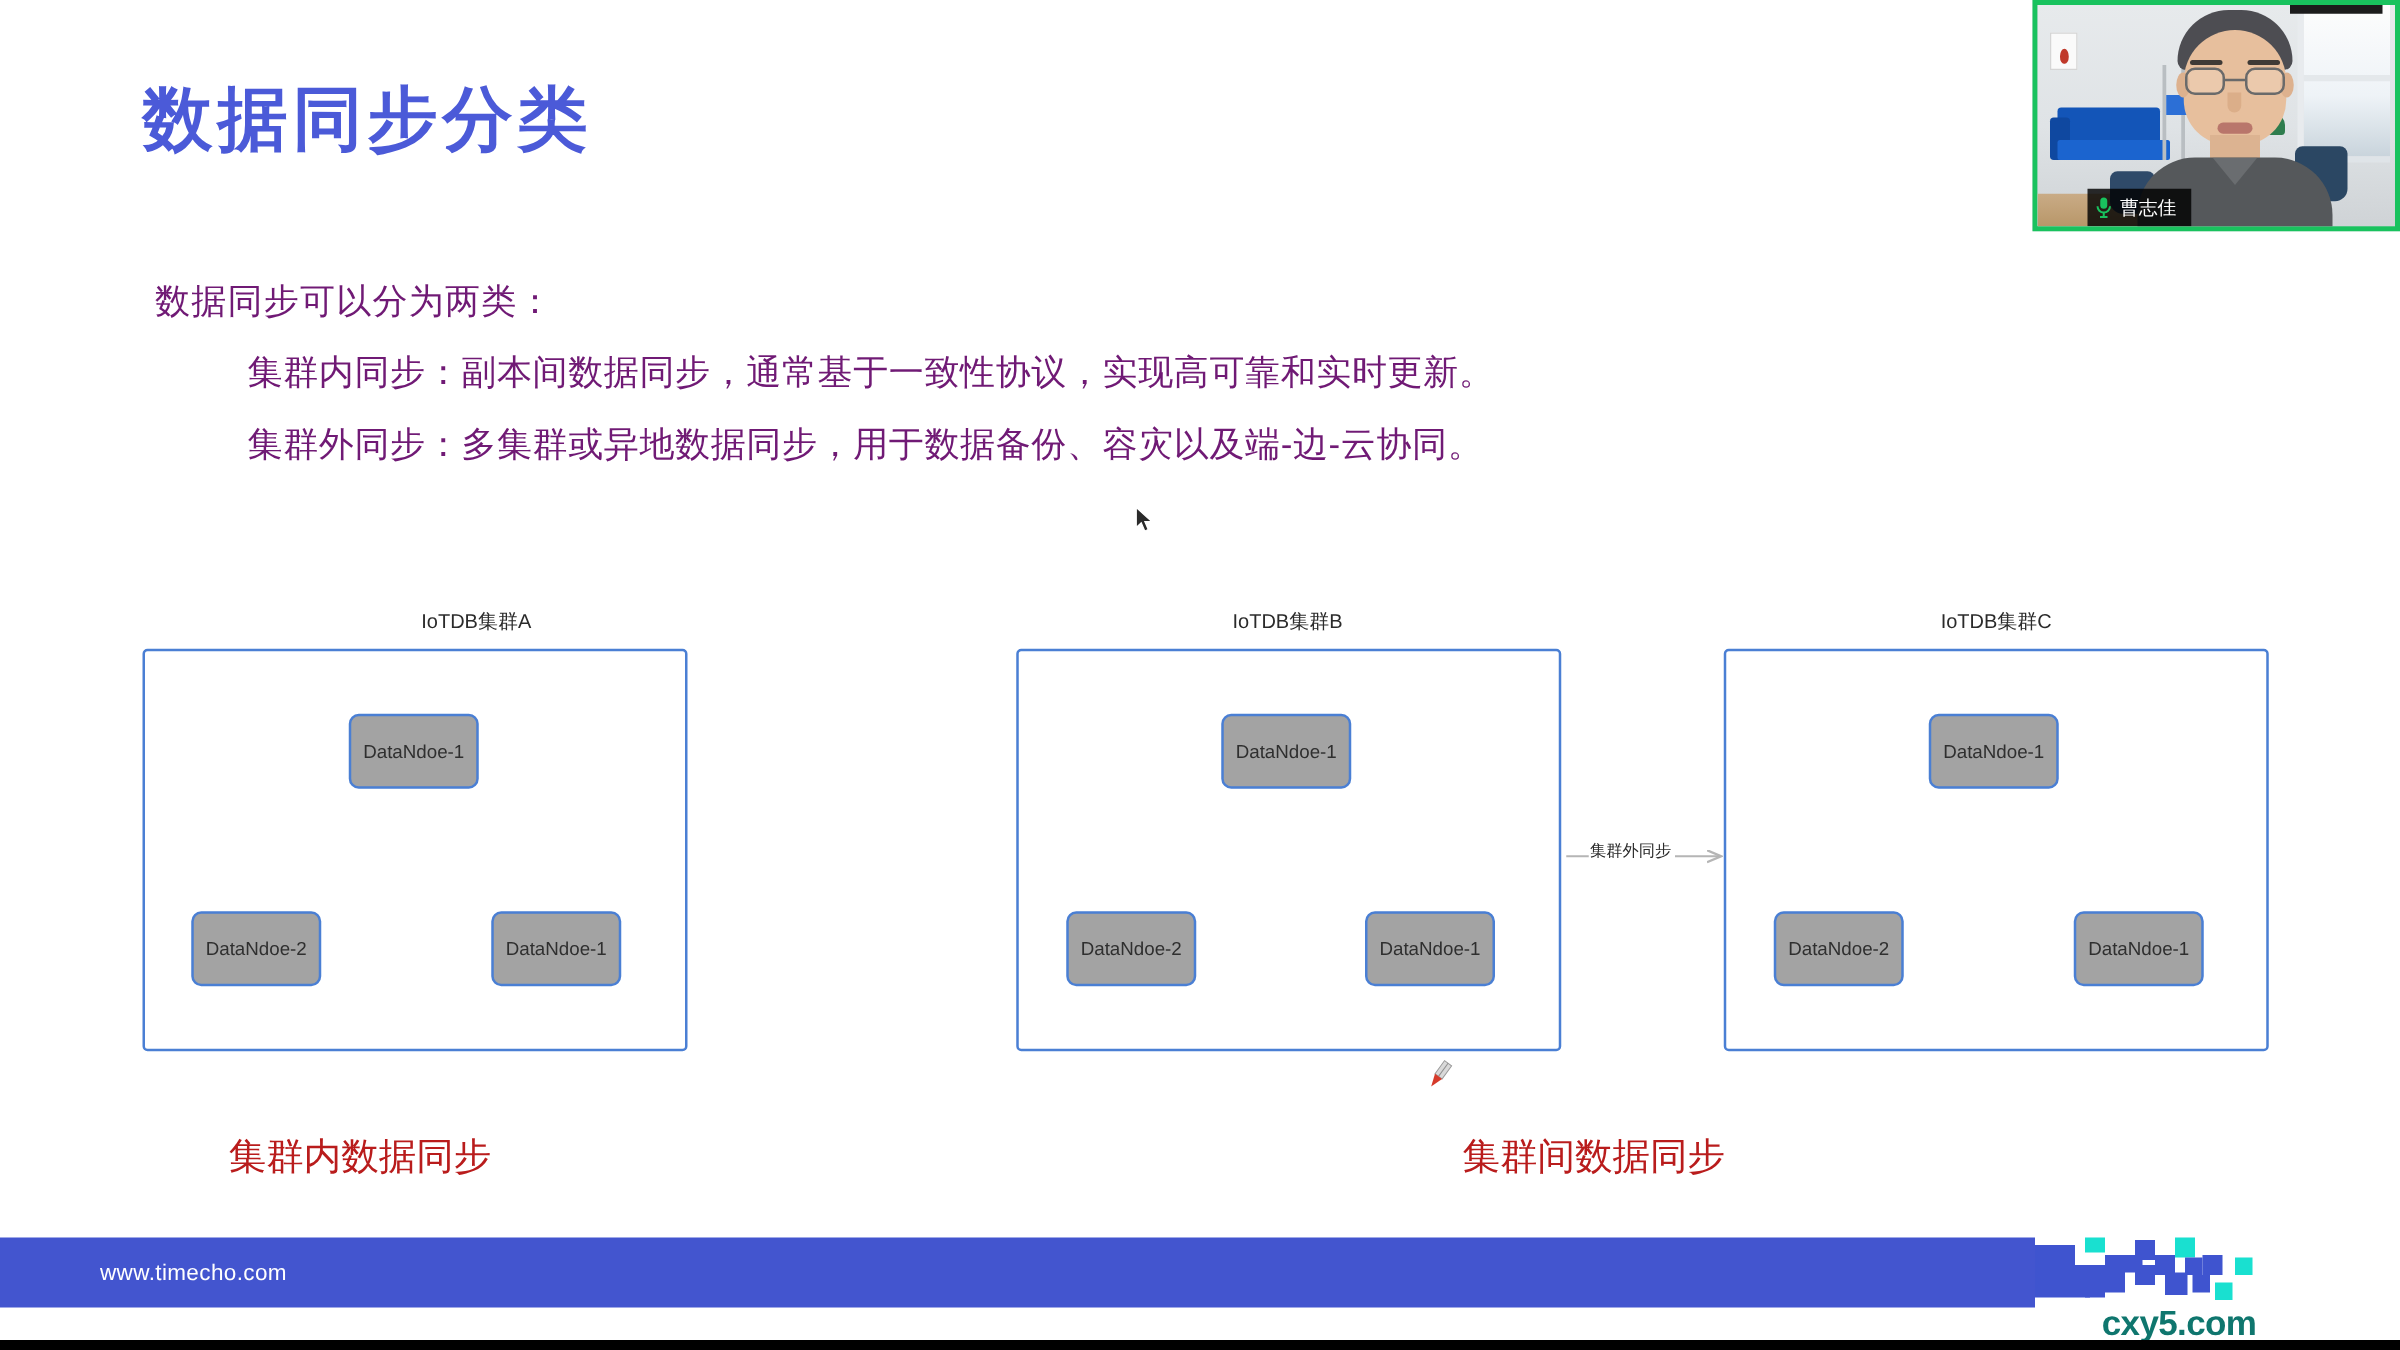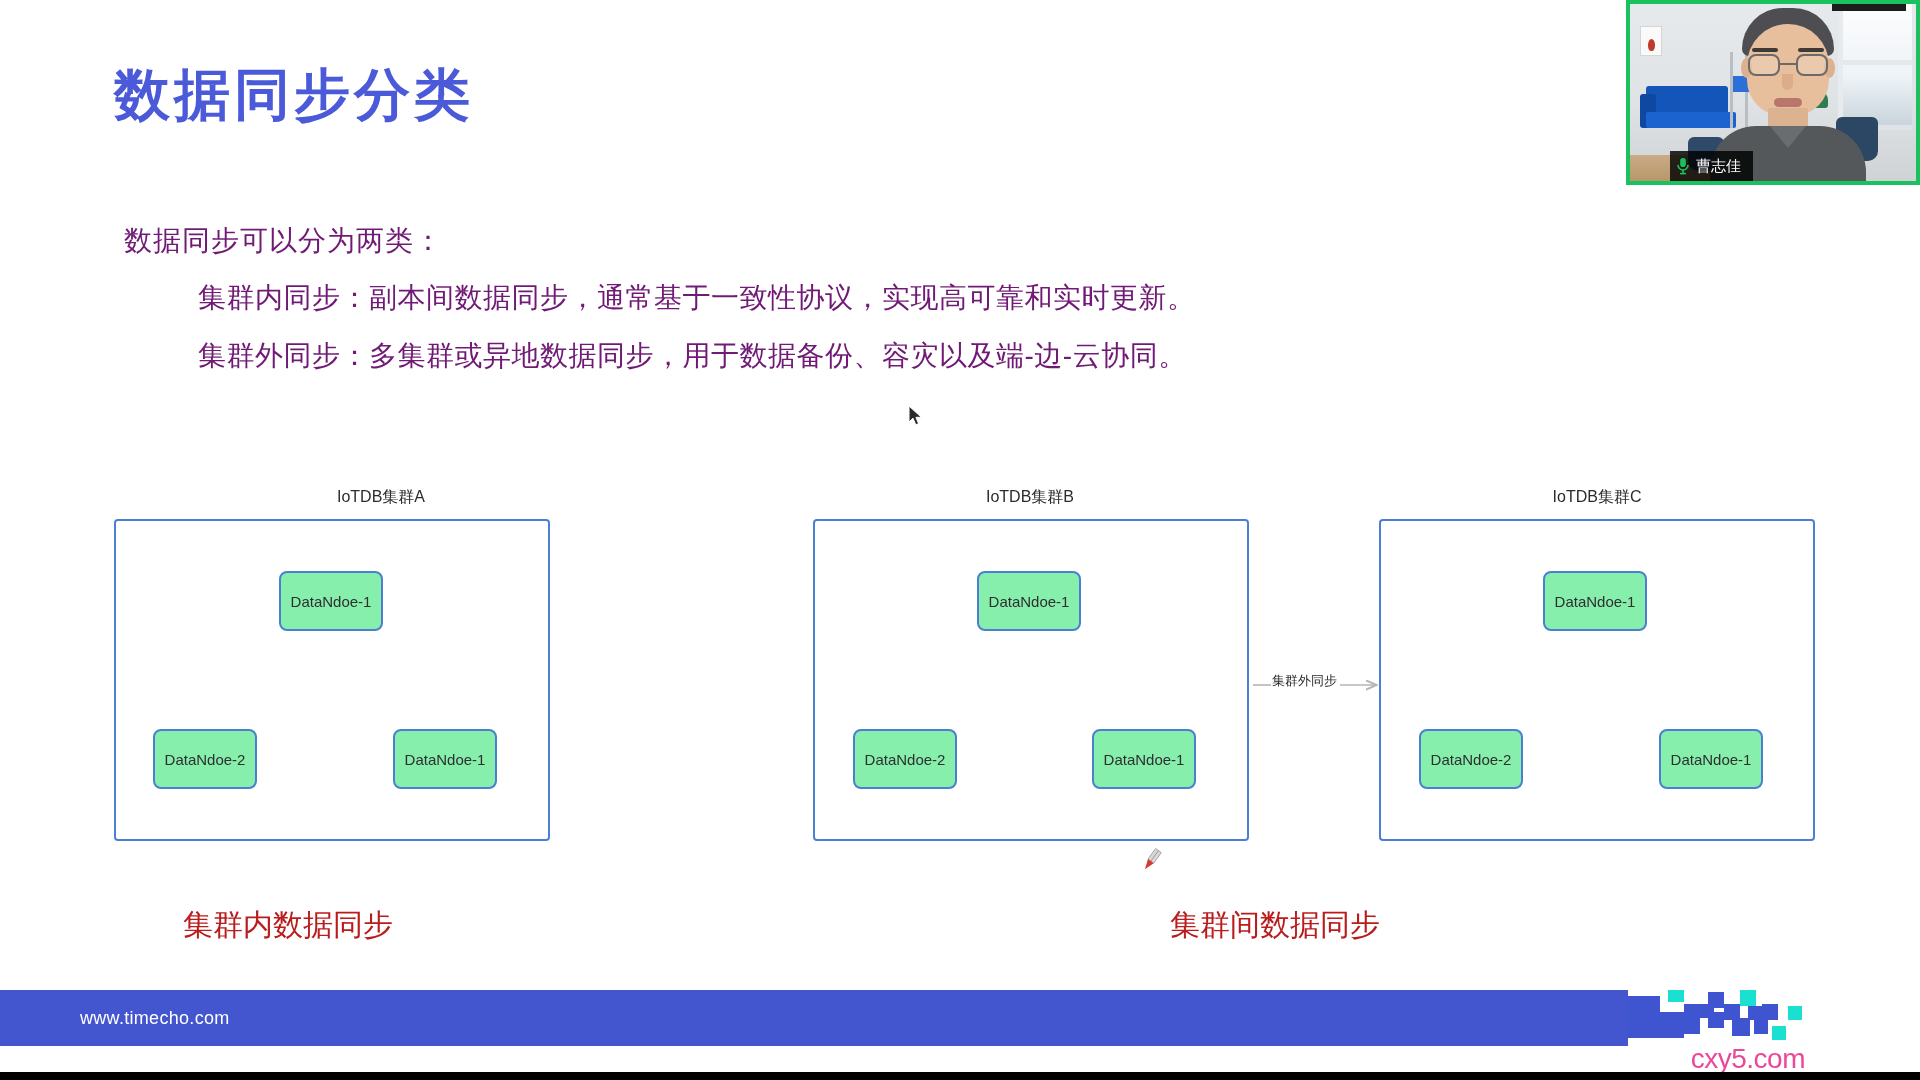--- a/index.html
+++ b/index.html
@@ -67,21 +67,21 @@
     text-align: center;
   }
   .cluster-box {
     position: absolute;
     border: 2px solid #4a7fd4;
     border-radius: 4px;
     background: #ffffff;
   }
   .node-box {
     position: absolute;
-    background: #86efac;
+    background: #a3a3a3;
     border: 2px solid #4a7fd4;
     border-radius: 8px;
     display: flex;
     align-items: center;
     justify-content: center;
     font-size: 15px;
     color: #2f2f2f;
     white-space: nowrap;
   }
 
@@ -148,22 +148,22 @@
   }
   #footer-logo {
     position: absolute;
     left: 1628px; top: 982px;
     width: 230px; height: 72px;
   }
   #watermark {
     position: absolute;
     left: 1805px; top: 1043px;
     font-size: 28px;
-    font-weight: 400;
-    color: #ec4899;
+    font-weight: 700;
+    color: #0f766e;
     letter-spacing: -0.5px;
     white-space: nowrap;
     transform: translateX(-100%);
   }
   #bottom-black {
     position: absolute;
     left: 0; top: 1072px;
     width: 1920px; height: 8px;
     background: #000000;
   }

